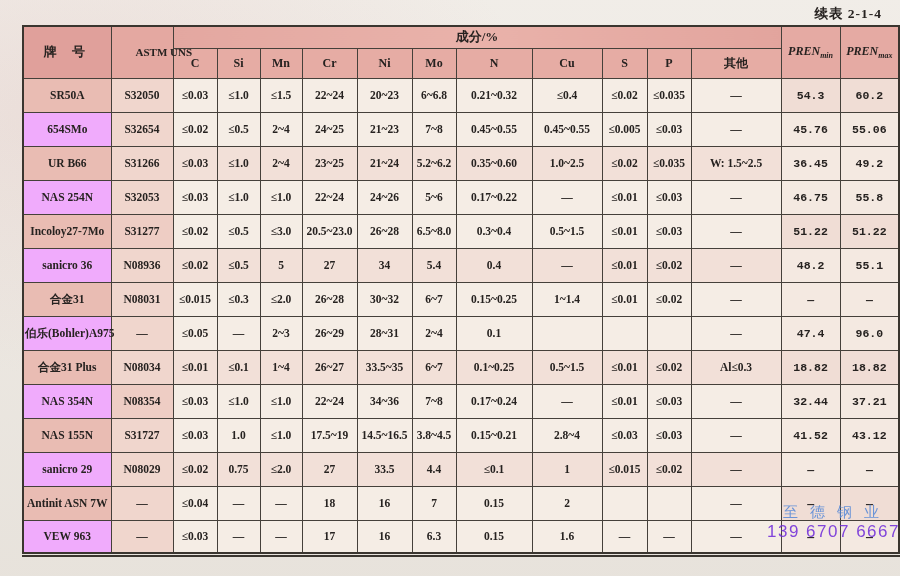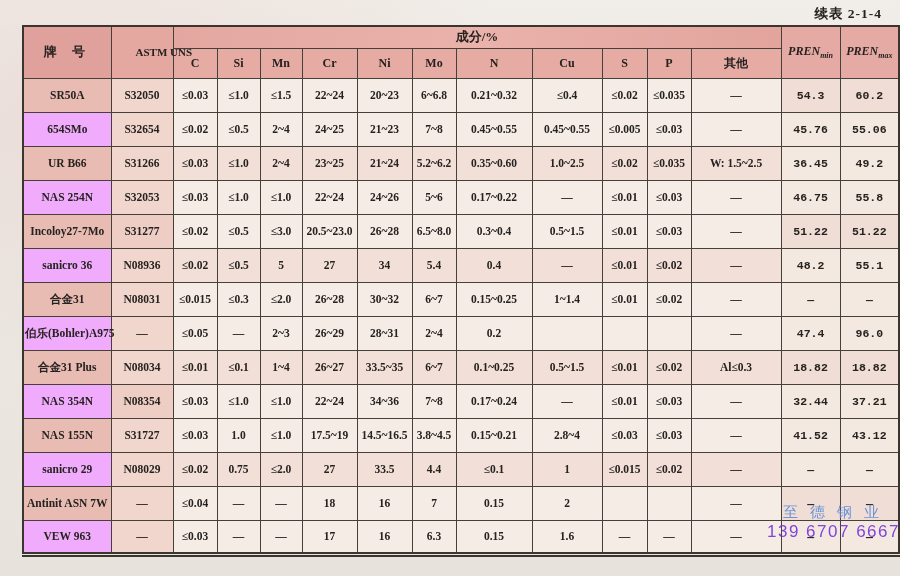--- a/index.html
+++ b/index.html
@@ -233,21 +233,21 @@
         </tr>
         <tr>
           <td class="c-grade">伯乐(Bohler)A975</td>
           <td class="c-uns">—</td>
           <td class="c-data">≤0.05</td>
           <td class="c-data">—</td>
           <td class="c-data">2~3</td>
           <td class="c-data">26~29</td>
           <td class="c-data">28~31</td>
           <td class="c-data">2~4</td>
-          <td class="c-data">0.2</td>
+          <td class="c-data">0.1</td>
           <td class="c-data"></td>
           <td class="c-data"></td>
           <td class="c-data"></td>
           <td class="c-data">—</td>
           <td class="c-pren">47.4</td>
           <td class="c-pren">96.0</td>
         </tr>
         <tr>
           <td class="c-grade">合金31 Plus</td>
           <td class="c-uns">N08034</td>

